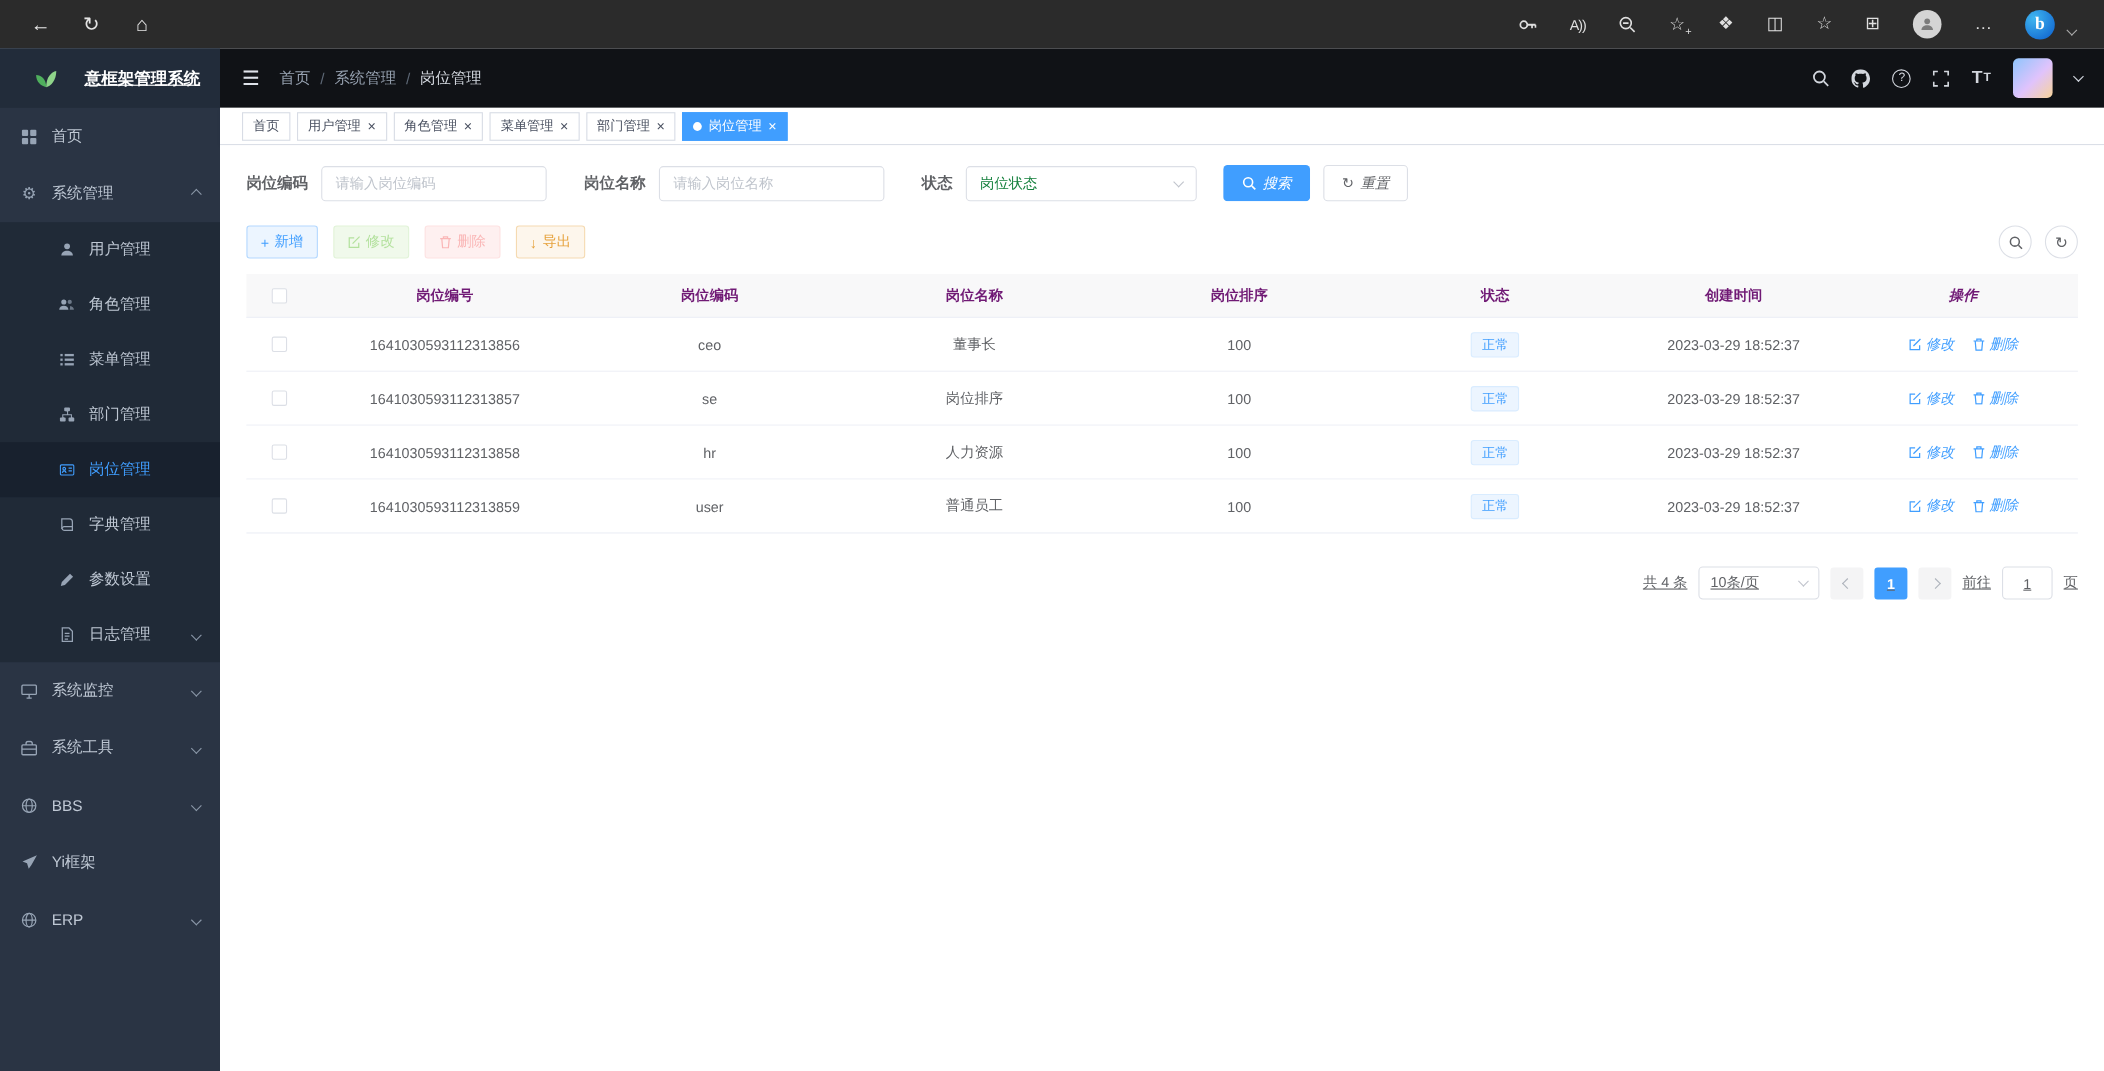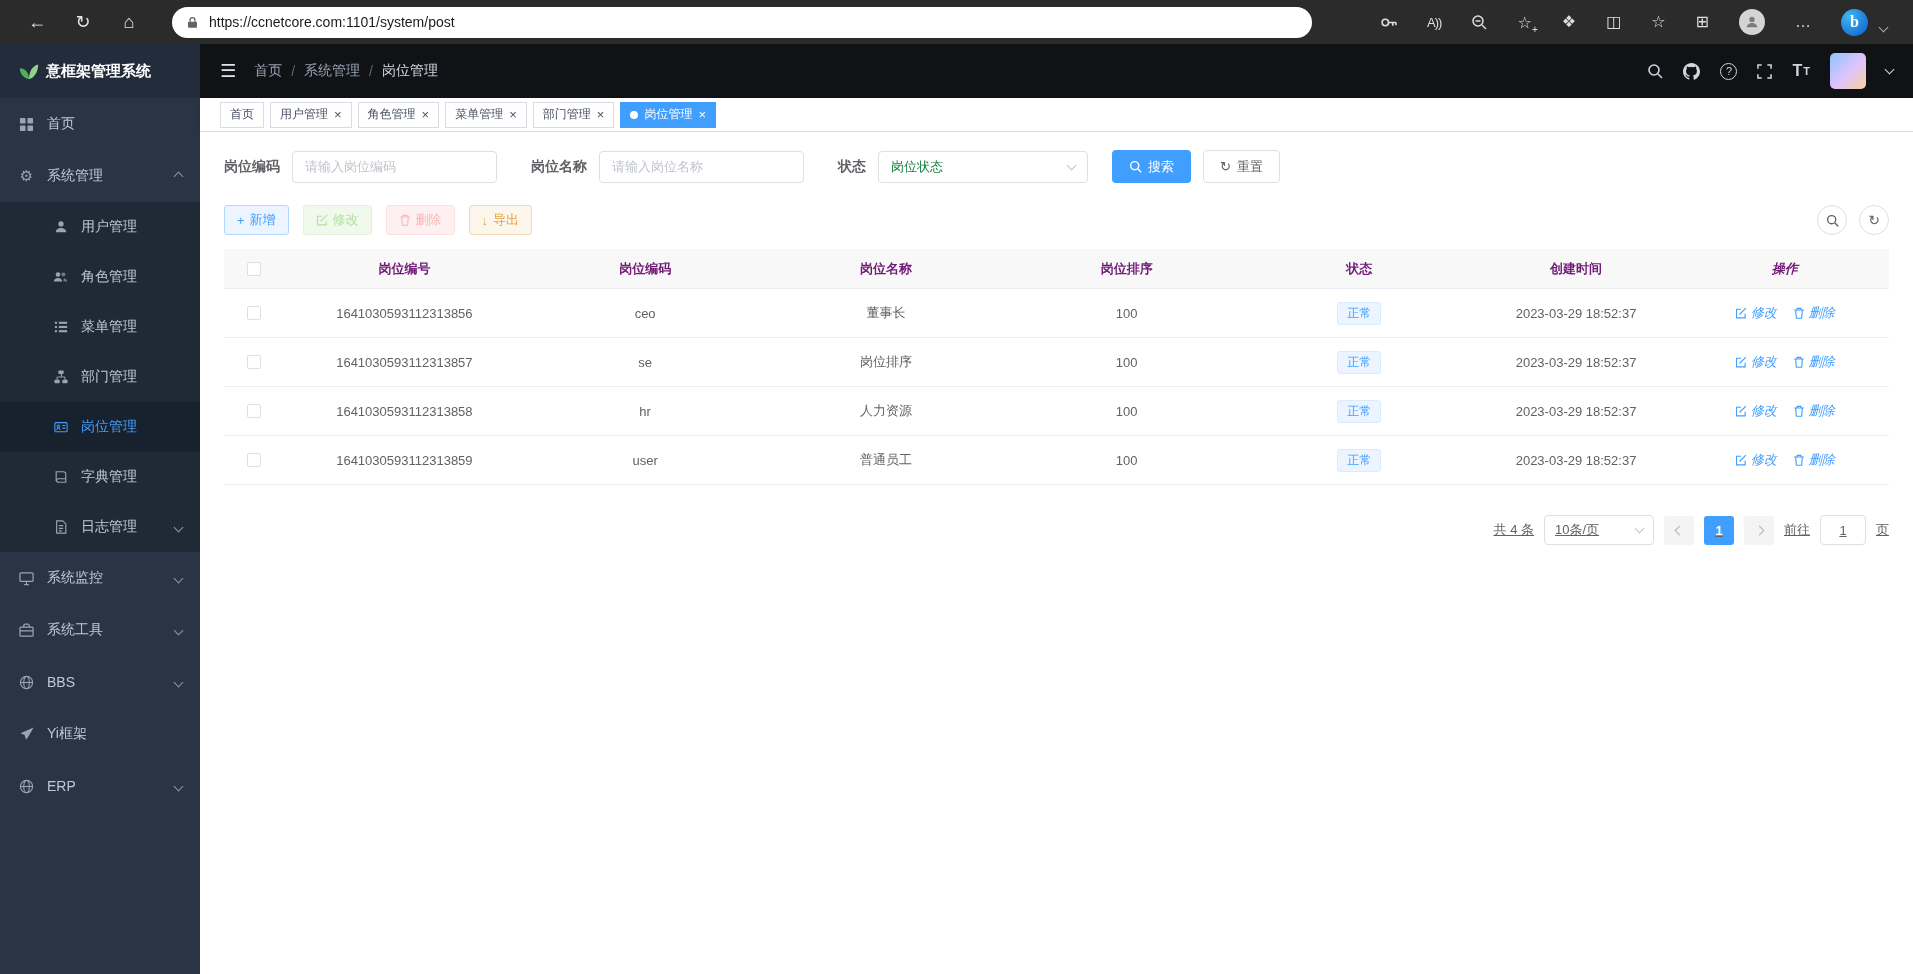--- a/index.html
+++ b/index.html
@@ -27,22 +27,22 @@
           border-bottom:1.4px solid currentColor; }
   .chev.down { transform:rotate(45deg); }
   .chev.up { transform:rotate(-135deg); }
   .chev.left { transform:rotate(135deg); }
   .chev.right { transform:rotate(-45deg); }
   .small-caret { color:#aaa; margin-left:-18px; margin-top:10px; }
 
   
   .app { display:flex; height:930px; }
   .sidebar { width:200px; flex-shrink:0; background:#2a3444; color:#bfc8d4; display:flex; flex-direction:column; }
-  .logo { height:54px; background:#222c3a; display:flex; align-items:center; gap:6px; padding-left:18px;
-          color:#fff; font-weight:bold; font-size:15px; flex-shrink:0; }
+  .logo { height:54px; background:#222c3a; display:flex; align-items:center; gap:24px; padding-left:31px;
+          color:#fff; font-weight:bold; font-size:15px; flex-shrink:0;text-decoration:underline; }
   .menu { font-size:14px; }
   .menu-item { height:50px; display:flex; align-items:center; gap:12px; padding:0 18px; cursor:pointer; }
   .menu-item.lvl1 { height:52px; }
   .mi-icon { width:17px; display:flex; justify-content:center; color:#97a4b5; font-style:normal; font-size:15px; }
   .submenu { background:#202a37; }
   .submenu .menu-item { padding-left:52px; height:50px; }
   .menu-item.active { color:#409eff; background:#18212e; }
   .menu-item.active .mi-icon { color:#409eff; }
   .mchev { margin-left:auto; color:#8a97a8; }
 
@@ -76,21 +76,21 @@
   .f-label { color:#606266; font-weight:700; margin-right:12px; white-space:nowrap; }
   .f-input { width:205px; height:32px; border:1px solid #dcdfe6; border-radius:4px; padding:0 12px;
              font-size:13px; color:#606266; outline:none; font-family:inherit; }
   .f-input::placeholder { color:#bfc4cc; }
   .f-group { display:flex; align-items:center; margin-right:34px; }
   .select { position:relative; width:210px; height:32px; border:1px solid #dcdfe6; border-radius:4px;
             display:flex; align-items:center; padding:0 12px; cursor:pointer; }
   .select .ph { color:#15803d; font-size:13px; }
   .select .chev { position:absolute; right:12px; color:#c0c4cc; margin-top:-3px; }
   .btn { height:33px; border-radius:4px; display:inline-flex; align-items:center; gap:6px; font-size:13px;
-         padding:10px 16px; cursor:pointer; border:1px solid transparent; }
+         padding:10px 16px; cursor:pointer; border:1px solid transparent;font-style:italic; }
   .btn-primary { background:#409eff; color:#fff; margin-left:24px; }
   .btn-plain { background:#fff; border-color:#dcdfe6; color:#606266; margin-left:12px; }
 
   .toolbar { display:flex; align-items:center; gap:14px; margin-top:22px; }
   .btn-mini { height:30px; padding:0 12px; border-radius:3px; font-size:13px; display:inline-flex;
               align-items:center; gap:5px; cursor:pointer; border:1px solid; }
   .b-add { color:#409eff; background:#ecf5ff; border-color:#b3d8ff; }
   .b-edit { color:#b3e19d; background:#f0f9eb; border-color:#e1f3d8; cursor:not-allowed; }
   .b-del { color:#fab6b6; background:#fef0f0; border-color:#fde2e2; cursor:not-allowed; }
   .b-exp { color:#e6a23c; background:#fdf6ec; border-color:#f5dab1; }
@@ -125,27 +125,20 @@
                 font-size:13px; color:#606266; outline:none; font-family:inherit; }
   svg { flex-shrink:0; }
 </style>
 </head>
 <body>
 
 <div class="browser-bar">
   <span class="nav-ic">←</span>
   <span class="nav-ic">↻</span>
   <span class="nav-ic">⌂</span>
-  <div class="url-pill">
-    <svg width="13" height="13" viewBox="0 0 16 16" fill="none" stroke="#5f6368" stroke-width="1.6">
-        <rect x="2.5" y="7" width="11" height="7.5" rx="1" fill="#5f6368" stroke="none"></rect>
-        <path d="M5 7V5a3 3 0 016 0v2"></path>
-      </svg>
-    <span class="url-text">https://ccnetcore.com:1101/system/post</span>
-  </div>
   <div class="bt-right">
     <svg width="17" height="17" viewBox="0 0 16 16" fill="none" stroke="currentColor" stroke-width="1.5">
         <circle cx="5" cy="8" r="3"></circle>
         <path d="M8 8h7M12 8v3M15 8v2.5"></path>
       </svg>
     <span class="ra">A))</span>
     <svg width="16" height="16" viewBox="0 0 16 16" fill="none" stroke="currentColor" stroke-width="1.5">
         <circle cx="7" cy="7" r="5"></circle>
         <line x1="11" y1="11" x2="15" y2="15"></line>
         <line x1="4.5" y1="7" x2="9.5" y2="7"></line>
@@ -253,20 +246,28 @@
           <i class="mi-icon">
               <svg width="14" height="14" viewBox="0 0 16 16" fill="none" stroke="currentColor" stroke-width="1.3">
                 <path d="M2.5 2h8a3 3 0 013 3v9h-8a3 3 0 01-3-3z"></path>
                 <path d="M2.5 12.5a2.5 2.5 0 012.5-2.5h8.5"></path>
               </svg>
             </i>
           <span>字典管理</span>
         </div>
         <div class="menu-item">
           <i class="mi-icon">
+              <svg width="14" height="14" viewBox="0 0 16 16" fill="currentColor">
+                <path d="M1.5 14.5l1-4.2 8.5-8.5 3.2 3.2-8.5 8.5z"></path>
+              </svg>
+            </i>
+          <span>参数设置</span>
+        </div>
+        <div class="menu-item">
+          <i class="mi-icon">
               <svg width="14" height="14" viewBox="0 0 16 16" fill="none" stroke="currentColor" stroke-width="1.3">
                 <path d="M3 1h7l3.5 3.5V15H3z"></path>
                 <path d="M5.5 6.5h5M5.5 9.5h5M5.5 12.5h3.5"></path>
               </svg>
             </i>
           <span>日志管理</span>
           <span class="chev down mchev"></span>
         </div>
       </div>
       <div class="menu-item lvl1">

